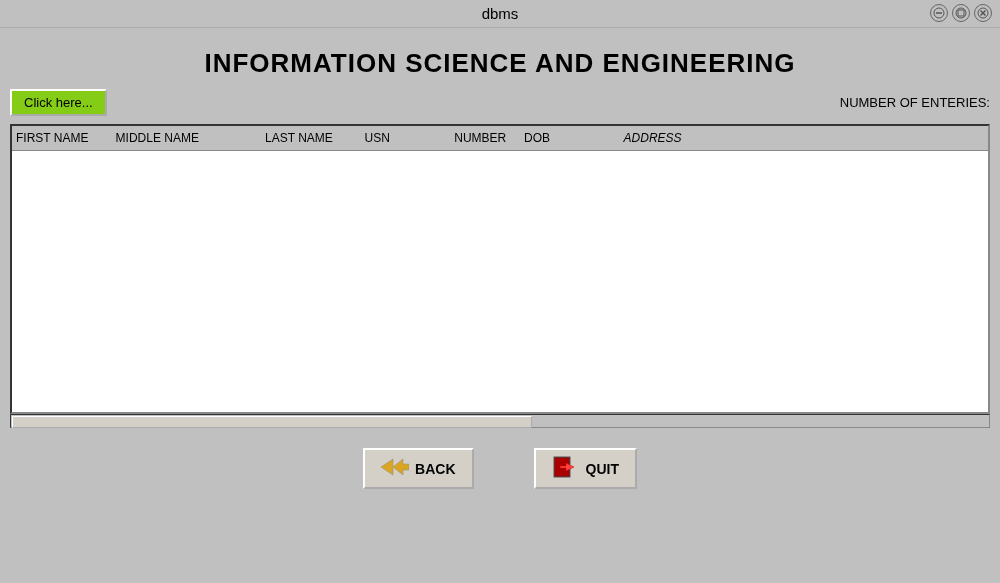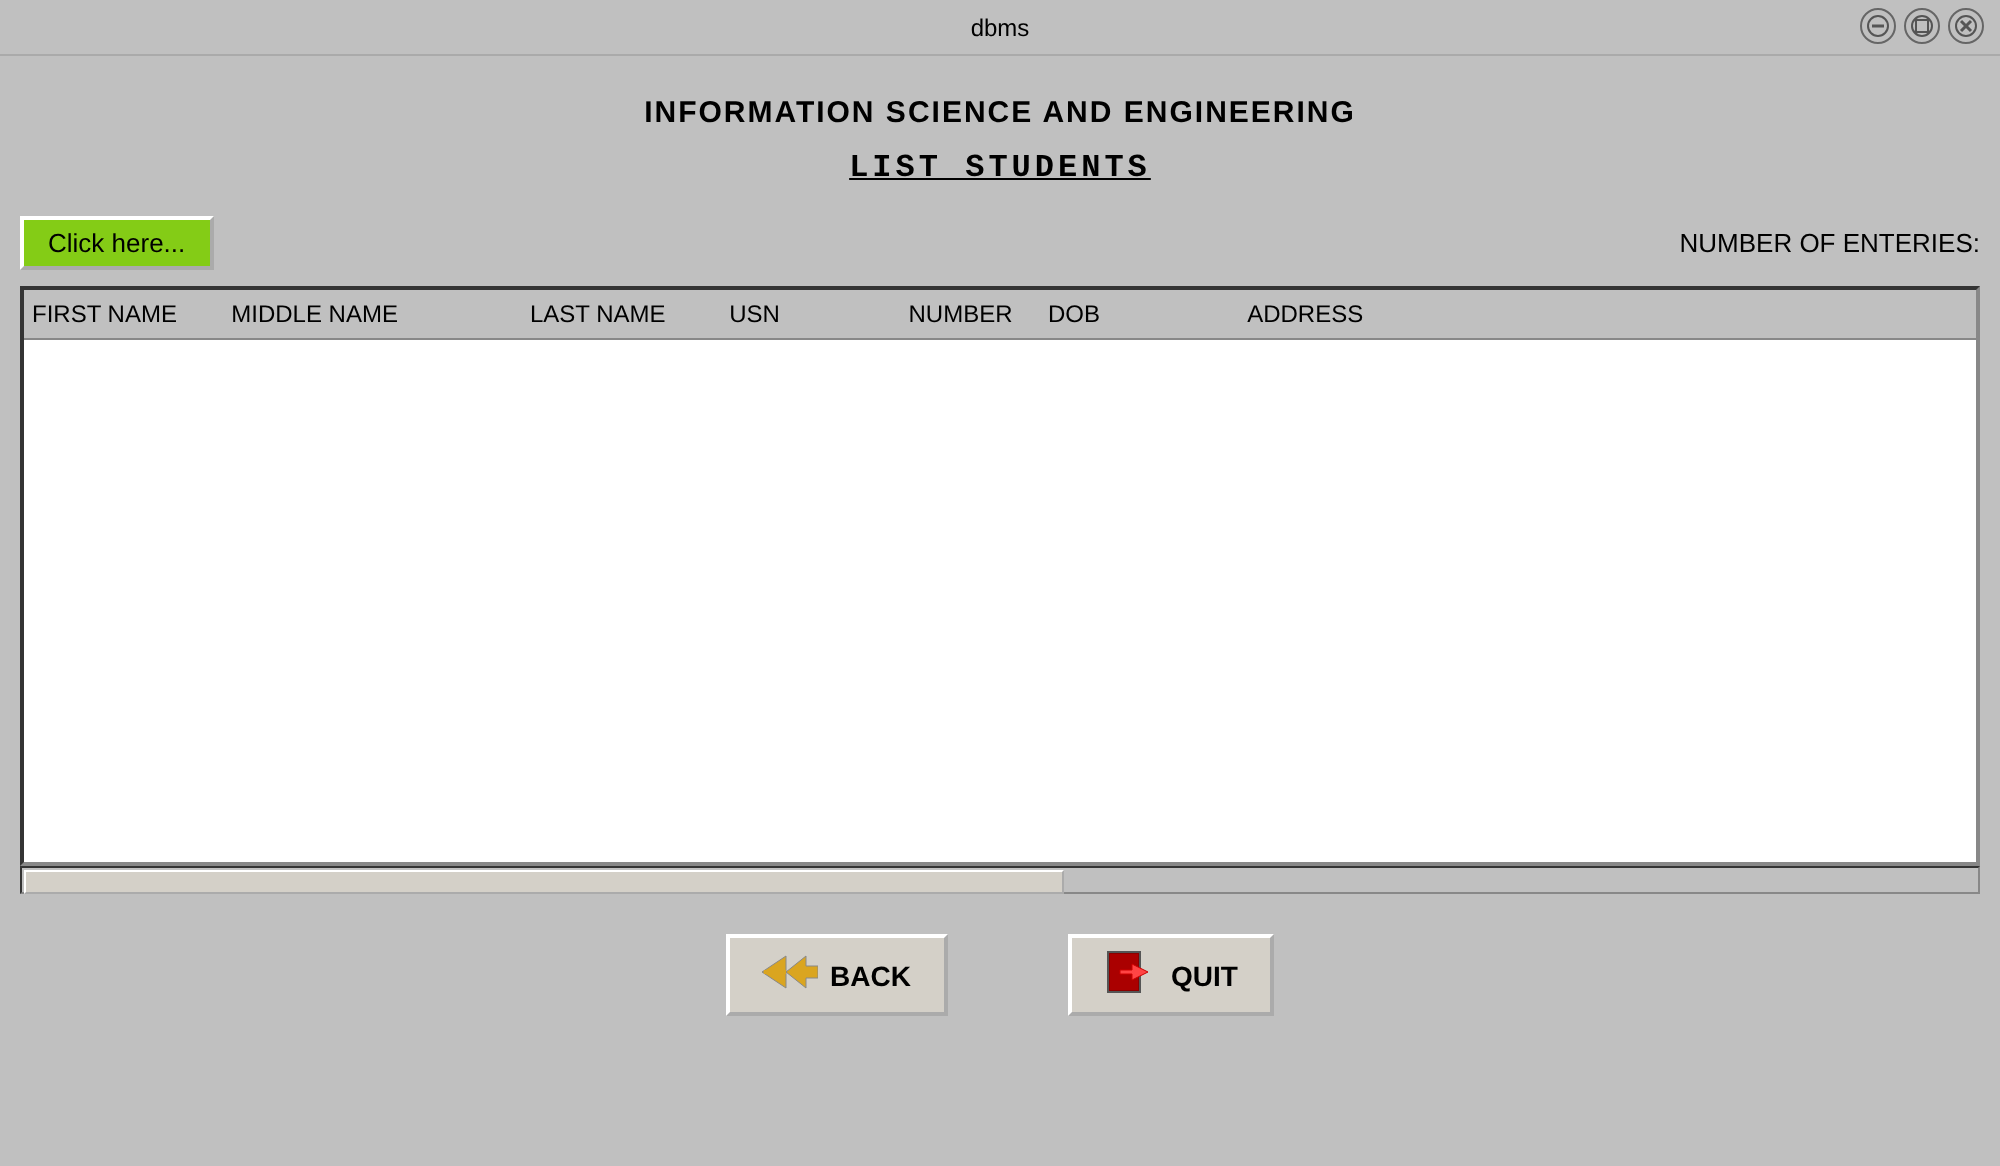--- a/index.html
+++ b/index.html
@@ -24,21 +24,21 @@
       height: 28px;
       background: #c0c0c0;
       display: flex;
       align-items: center;
       justify-content: center;
       position: relative;
       border-bottom: 1px solid #aaa;
     }
 
     .title-bar-title {
-      font-size: 12px;
+      font-size: 15px;
       font-weight: normal;
       text-align: center;
     }
 
     .window-controls {
       position: absolute;
       right: 8px;
       top: 4px;
       display: flex;
       gap: 4px;
@@ -62,21 +62,21 @@
     .win-btn.maximize { background: #c0c0c0; }
     .win-btn.close { background: #c0c0c0; }
 
     
     .main-content {
       padding: 10px 10px 0 10px;
     }
 
     .app-title {
       text-align: center;
-      font-size: 15px;
+      font-size: 26px;
       font-weight: bold;
       margin-top: 10px;
       margin-bottom: 10px;
       letter-spacing: 1px;
     }
 
     .section-title {
       text-align: center;
       font-size: 16px;
       font-weight: bold;
@@ -128,21 +128,21 @@
       font-weight: normal;
       padding: 2px 4px;
     }
 
     .col-first { width: 100px; }
     .col-middle { width: 150px; }
     .col-last { width: 100px; }
     .col-usn { width: 90px; }
     .col-gender { width: 70px; }
     .col-dob { width: 100px; }
-    .col-address { width: 370px; }
+    .col-address { width: 370px; font-style: italic; }
 
     .table-body {
       width: 100%;
       height: 265px;
       background: white;
       overflow-y: auto;
       overflow-x: hidden;
     }
 
     .scrollbar-h {
@@ -210,21 +210,20 @@
         <circle cx="6" cy="6" r="5" fill="none" stroke="#555" stroke-width="1"></circle>
         <line x1="3.5" y1="3.5" x2="8.5" y2="8.5" stroke="#555" stroke-width="1.5"></line>
         <line x1="8.5" y1="3.5" x2="3.5" y2="8.5" stroke="#555" stroke-width="1.5"></line>
       </svg>
     </div>
   </div>
 </div>
 
 <div class="main-content">
   <div class="app-title">INFORMATION SCIENCE AND ENGINEERING</div>
-  <div class="section-title">LIST STUDENTS</div>
 
   <div class="toolbar-row">
     <button class="click-here-btn">Click here...</button>
     <span class="entries-label">NUMBER OF ENTERIES:</span>
   </div>
 
   <div class="table-container">
     <div class="table-header">
       <div class="col-header col-first">FIRST NAME</div>
       <div class="col-header col-middle">MIDDLE NAME</div>

